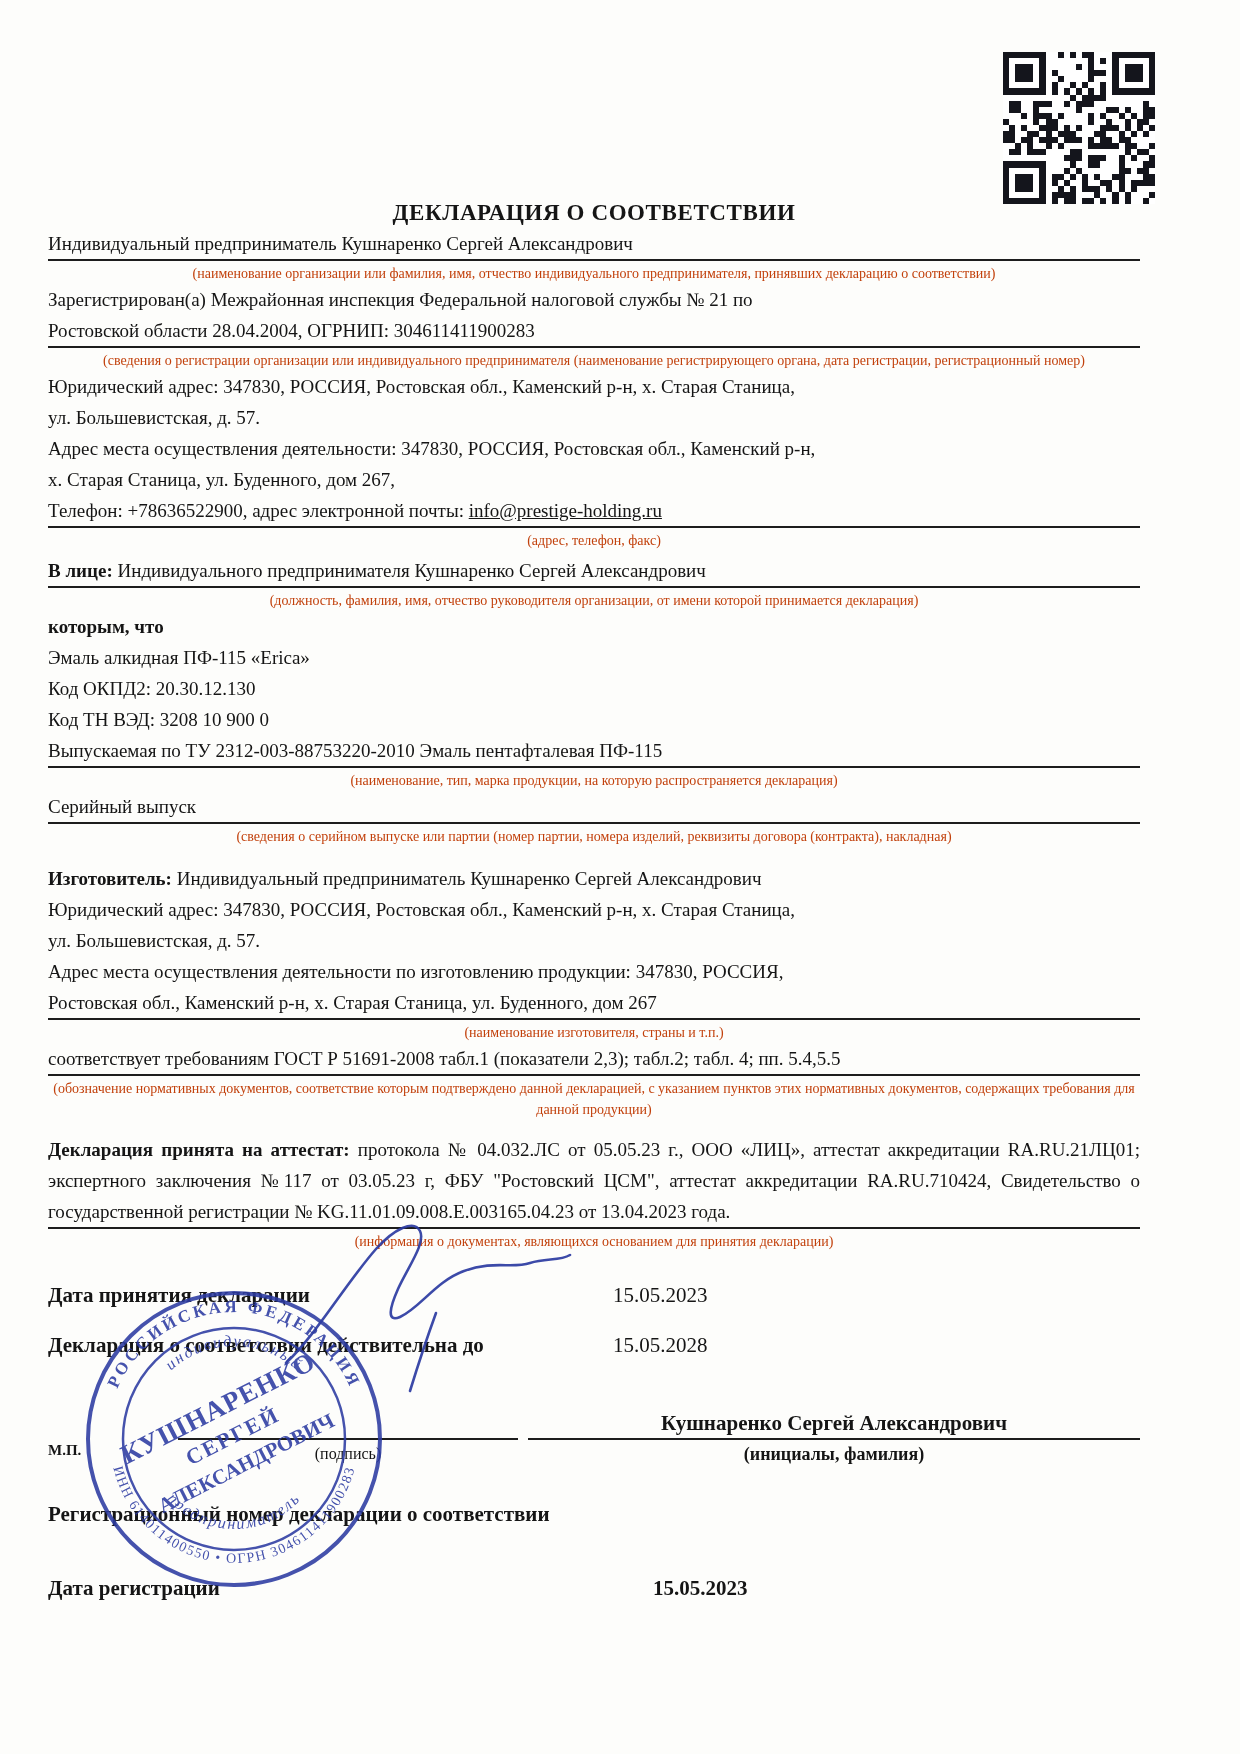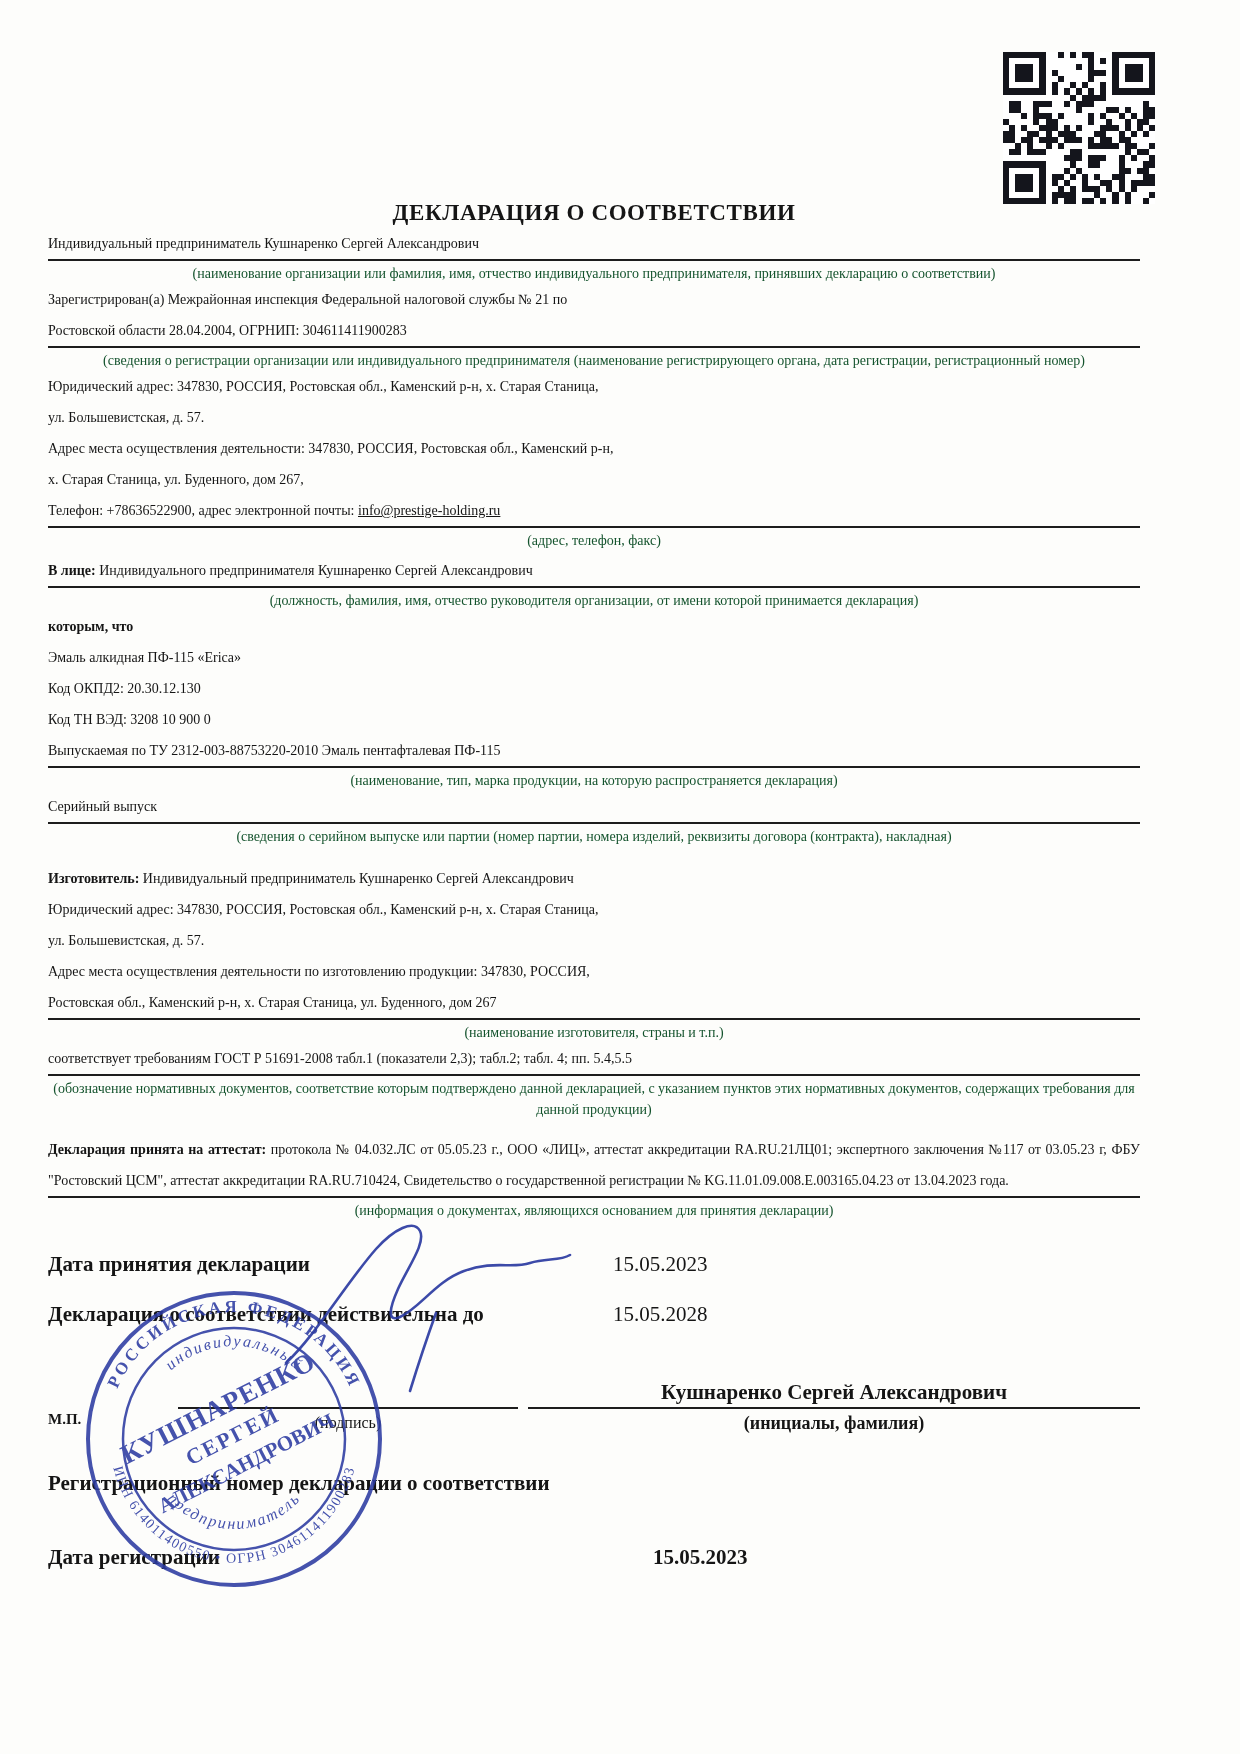--- a/index.html
+++ b/index.html
@@ -11,24 +11,24 @@
     background:#fdfdfb;
     font-family:"Liberation Serif", serif;
     color:#151515;
     overflow:hidden;
   }
   .content { padding:198px 100px 0 48px; }
   .title {
     text-align:center; font-weight:bold; font-size:23px;
     letter-spacing:.6px; line-height:30px;
   }
-  .line { font-size:14px; line-height:31px; }
+  .line { font-size:19px; line-height:31px; }
   .rule { border-bottom:2px solid #1d1d1d; height:1px; margin-bottom:2px; }
   .caption {
-    font-size:14px; line-height:21px; text-align:center; color:#14532d;
+    font-size:14px; line-height:21px; text-align:center; color:#c2410c;
   }
   .bold { font-weight:bold; }
   .nowrap { white-space:nowrap; }
   .justify { text-align:justify; }
   .gap16 { height:16px; } .gap14 { height:14px; }
   .u { text-decoration:underline; }
   .row { display:flex; font-size:21px; line-height:30px; }
   .row .lbl { font-weight:bold; }
   .row-dates { margin-top:28px; }
   .row-dates2 { margin-top:20px; }

